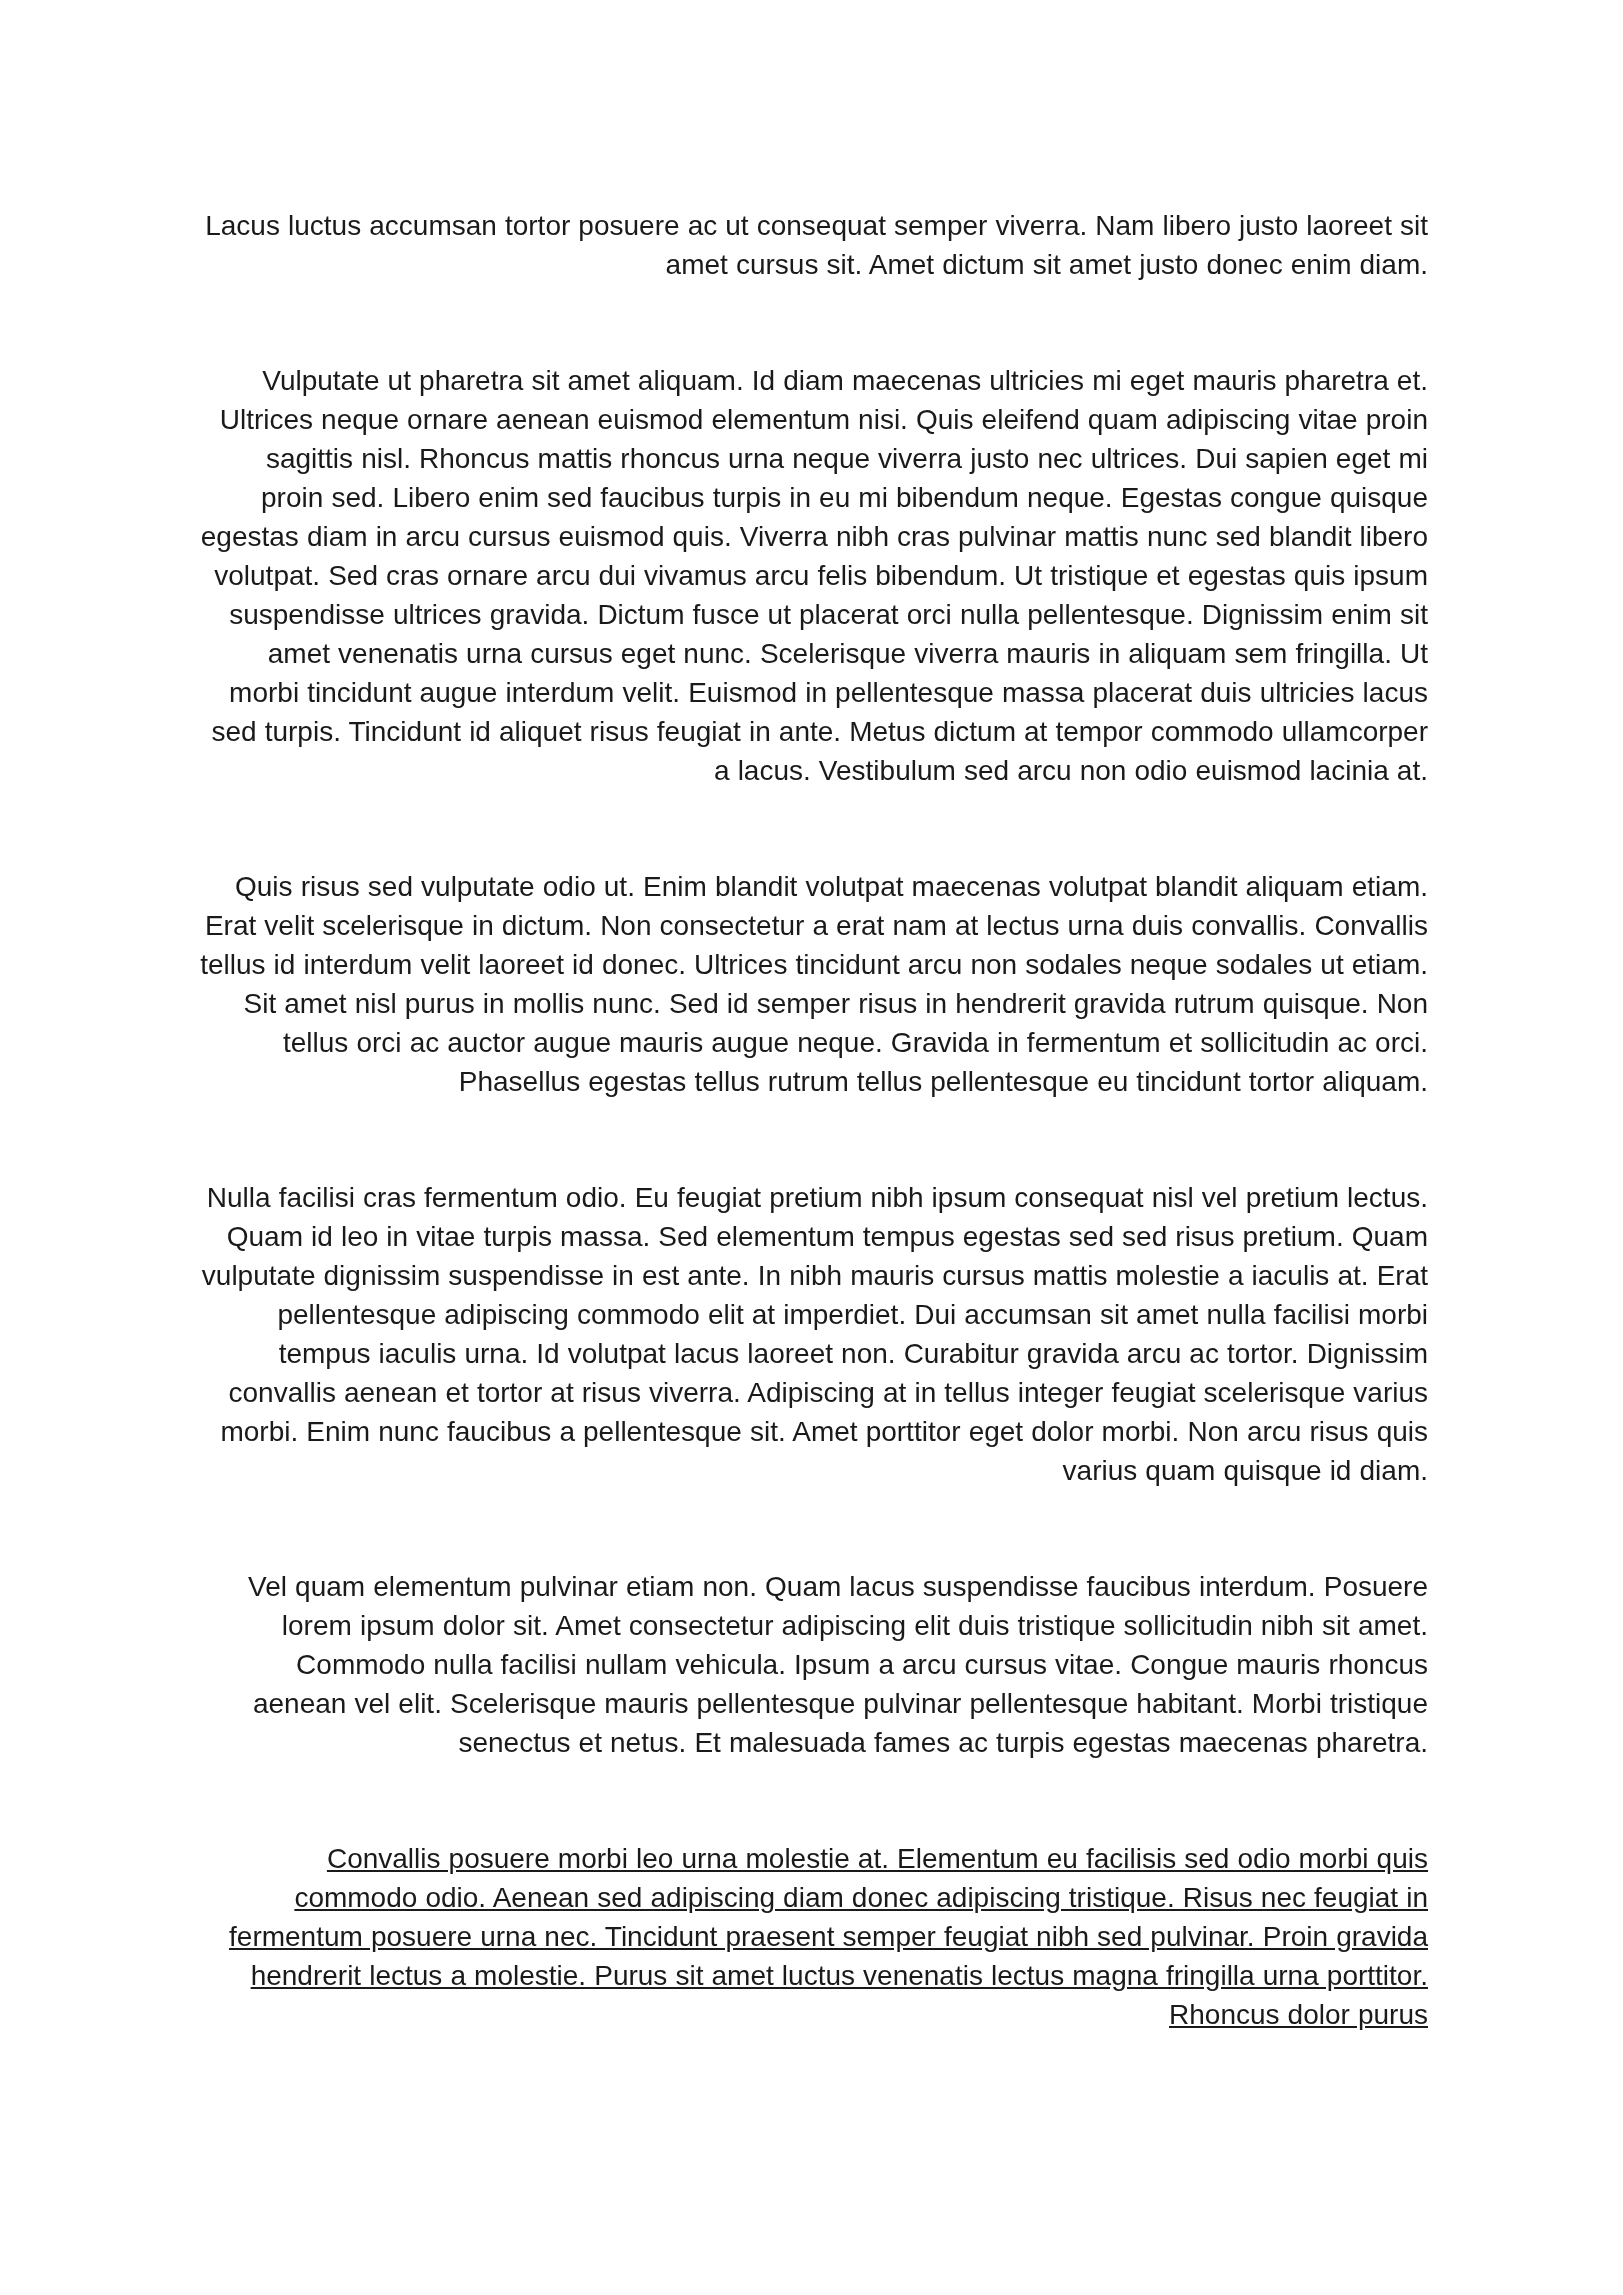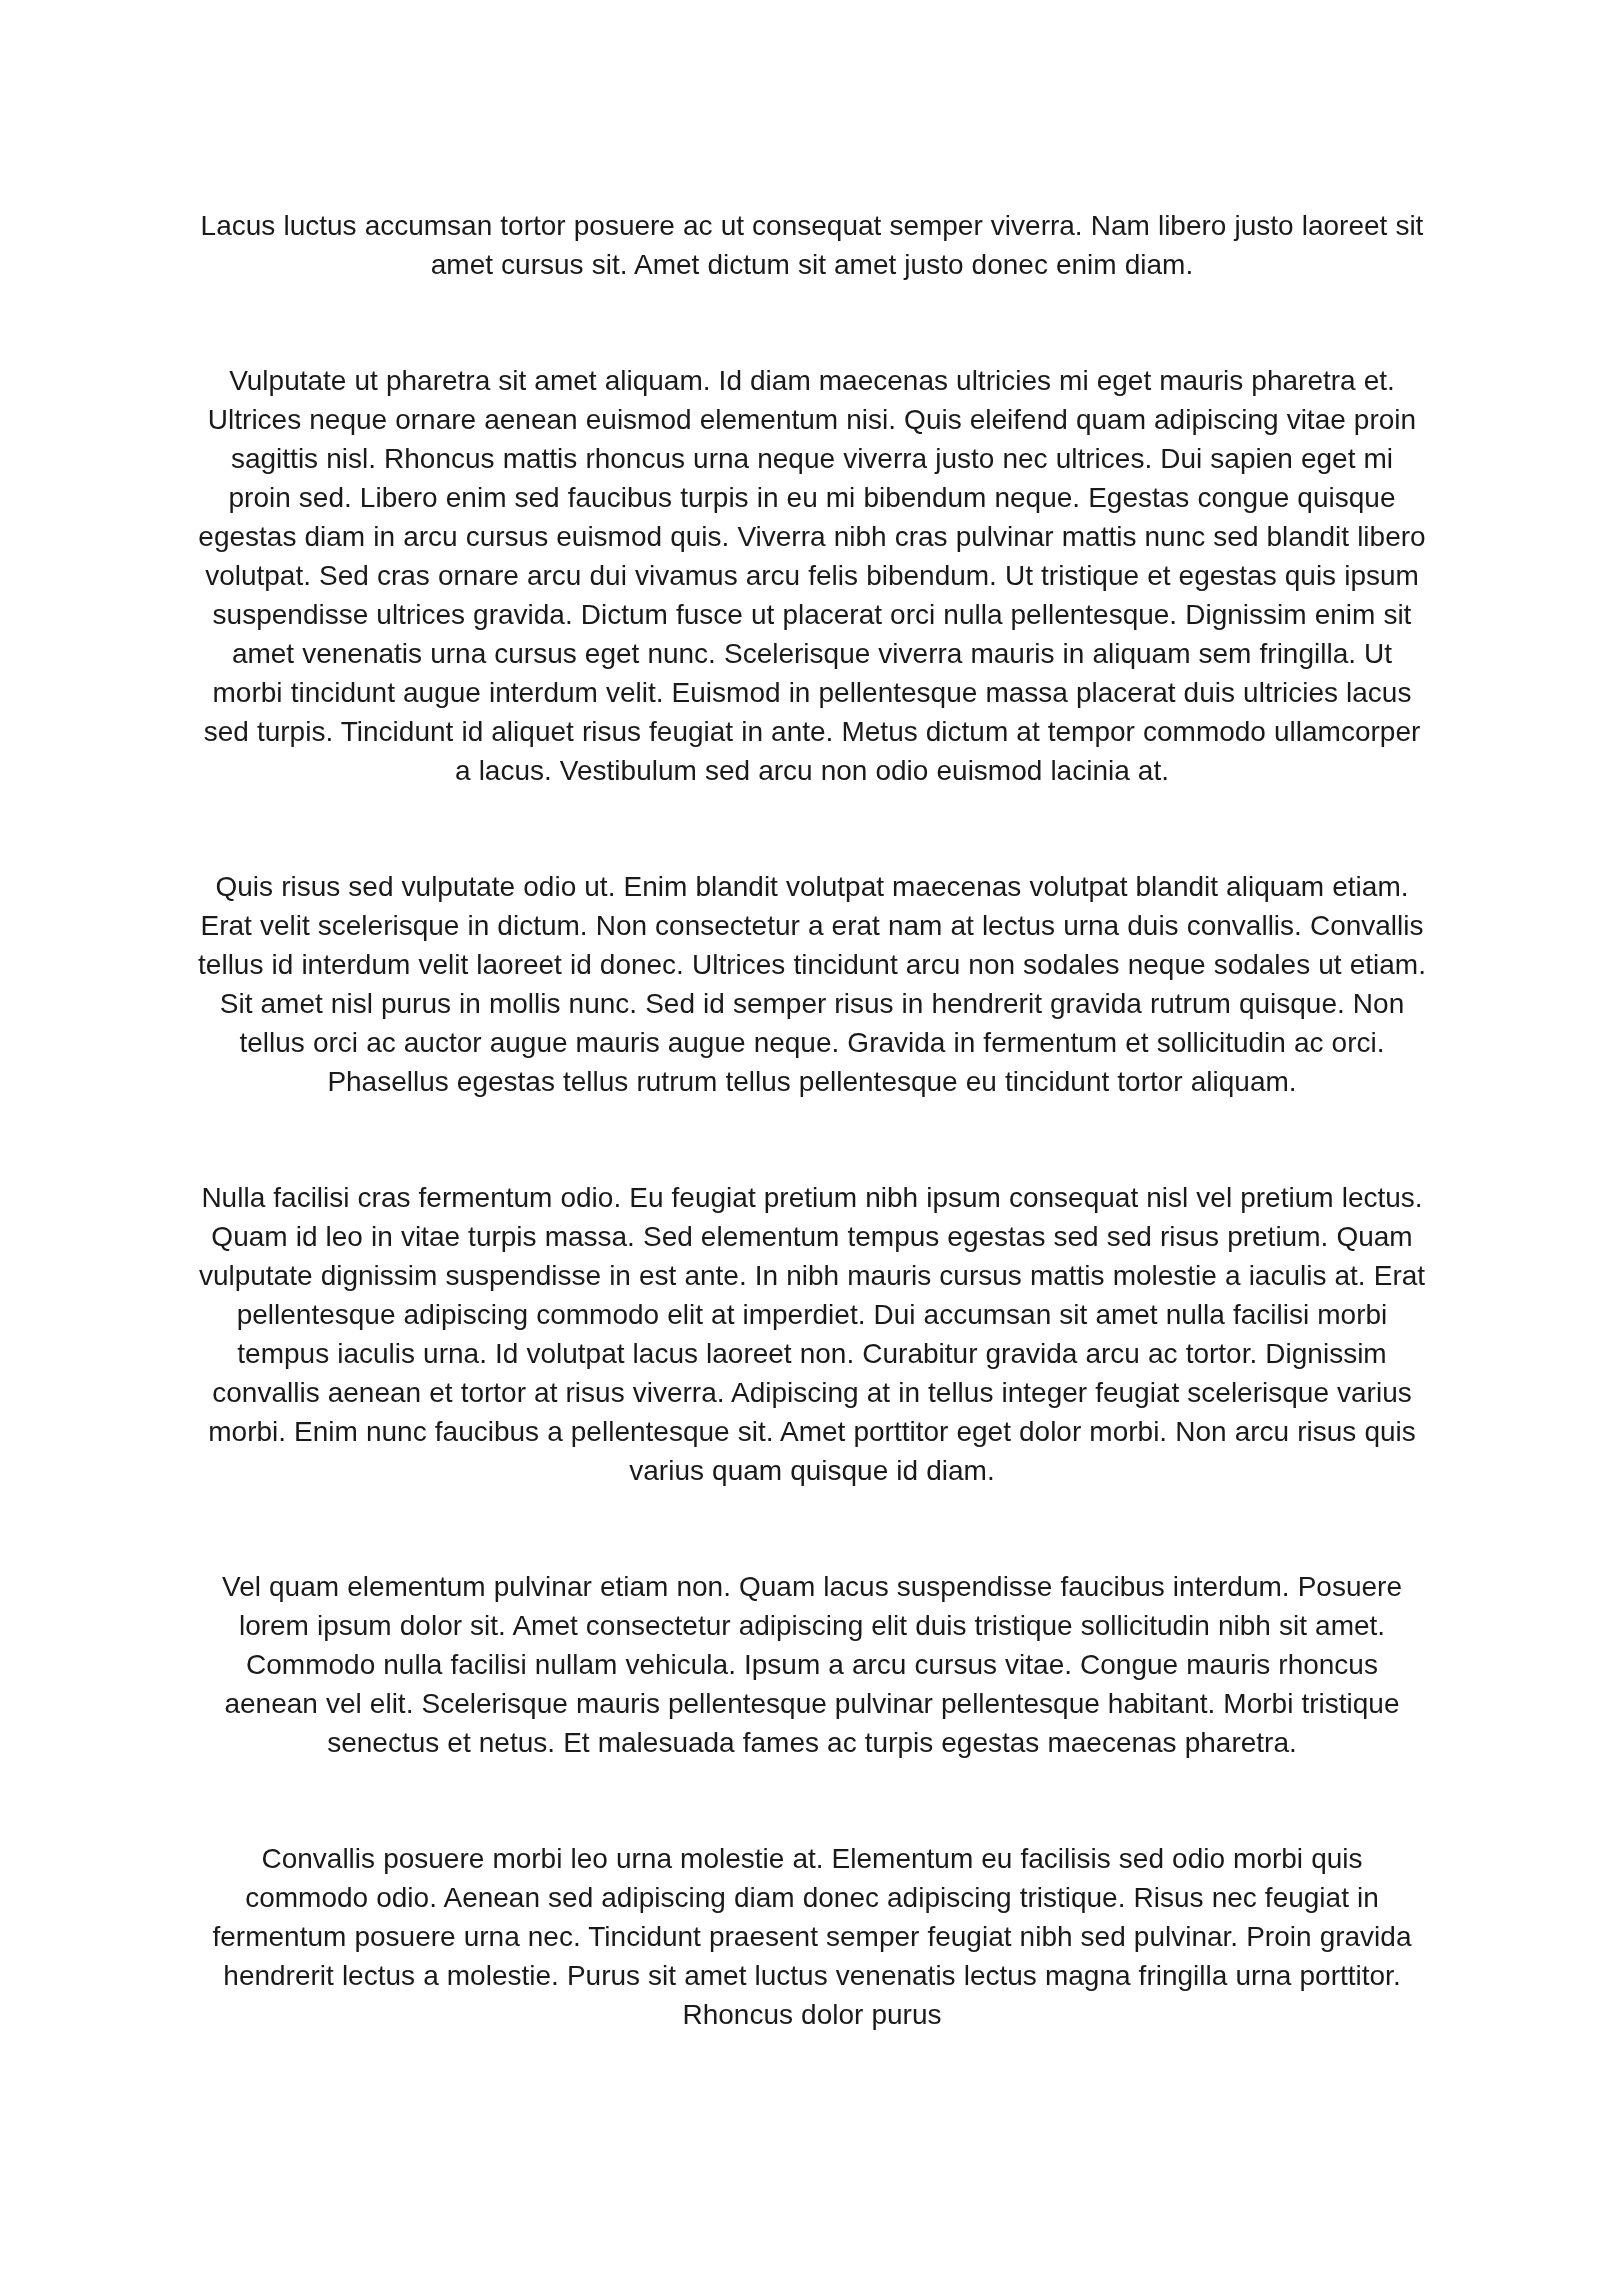--- a/index.html
+++ b/index.html
@@ -16,25 +16,26 @@
     padding: 206px 195px 0 196px;
     font-family: "Liberation Sans", "DejaVu Sans", sans-serif;
     color: #1a1a1a;
     overflow: hidden;
   }
   .doc-body p {
     margin: 0 0 77px 0;
     font-size: 28px;
     line-height: 39px;
     font-weight: 400;
-    text-align: center;
+    text-align: right;
     word-spacing: 0.3px;
   }
   .doc-body p:last-child {
     margin-bottom: 12px;
+    text-decoration: underline;
   }
 </style>
 </head>
 <body>
 
 <div class="page">
   <div class="doc-body">
     <p>Lacus luctus accumsan tortor posuere ac ut consequat semper viverra. Nam libero justo laoreet sit amet cursus sit. Amet dictum sit amet justo donec enim diam.</p>
     <p>Vulputate ut pharetra sit amet aliquam. Id diam maecenas ultricies mi eget mauris pharetra et. Ultrices neque ornare aenean euismod elementum nisi. Quis eleifend quam adipiscing vitae proin sagittis nisl. Rhoncus mattis rhoncus urna neque viverra justo nec ultrices. Dui sapien eget mi proin sed. Libero enim sed faucibus turpis in eu mi bibendum neque. Egestas congue quisque egestas diam in arcu cursus euismod quis. Viverra nibh cras pulvinar mattis nunc sed blandit libero volutpat. Sed cras ornare arcu dui vivamus arcu felis bibendum. Ut tristique et egestas quis ipsum suspendisse ultrices gravida. Dictum fusce ut placerat orci nulla pellentesque. Dignissim enim sit amet venenatis urna cursus eget nunc. Scelerisque viverra mauris in aliquam sem fringilla. Ut morbi tincidunt augue interdum velit. Euismod in pellentesque massa placerat duis ultricies lacus sed turpis. Tincidunt id aliquet risus feugiat in ante. Metus dictum at tempor commodo ullamcorper a lacus. Vestibulum sed arcu non odio euismod lacinia at.</p>
     <p>Quis risus sed vulputate odio ut. Enim blandit volutpat maecenas volutpat blandit aliquam etiam. Erat velit scelerisque in dictum. Non consectetur a erat nam at lectus urna duis convallis. Convallis tellus id interdum velit laoreet id donec. Ultrices tincidunt arcu non sodales neque sodales ut etiam. Sit amet nisl purus in mollis nunc. Sed id semper risus in hendrerit gravida rutrum quisque. Non tellus orci ac auctor augue mauris augue neque. Gravida in fermentum et sollicitudin ac orci. Phasellus egestas tellus rutrum tellus pellentesque eu tincidunt tortor aliquam.</p>

